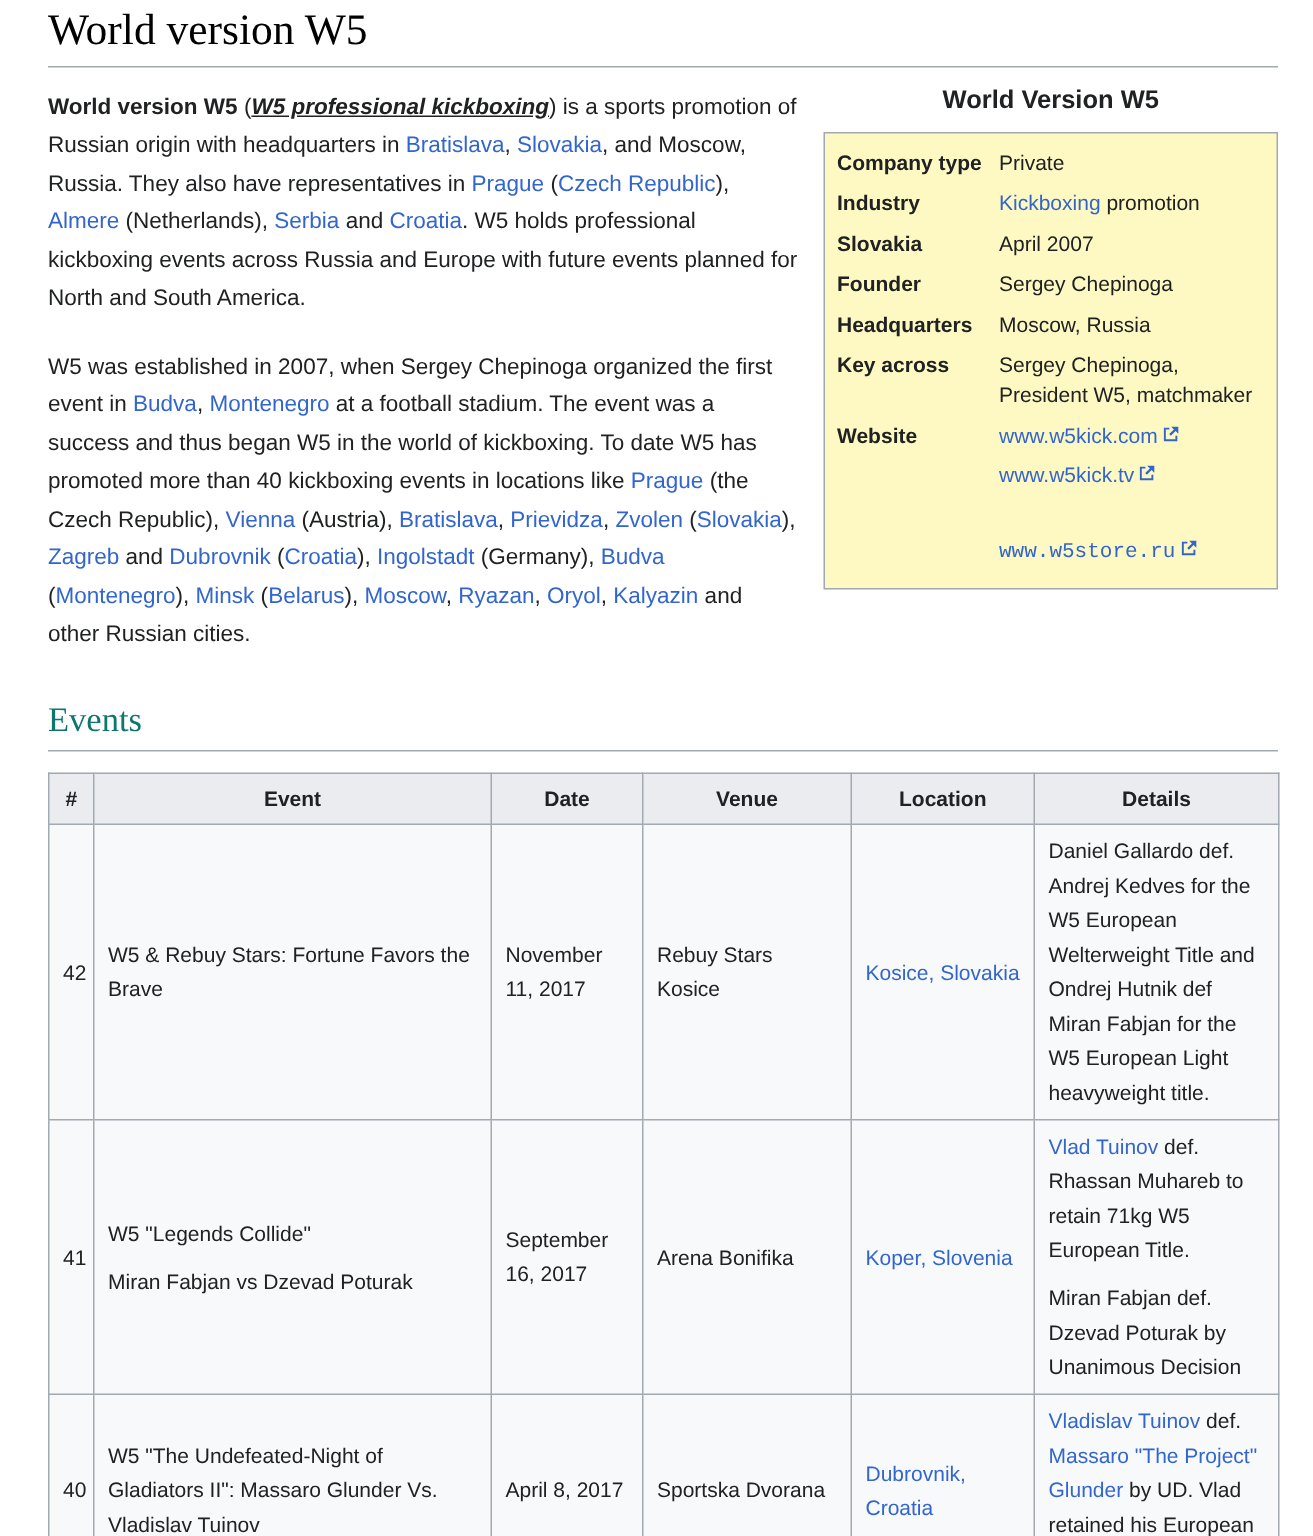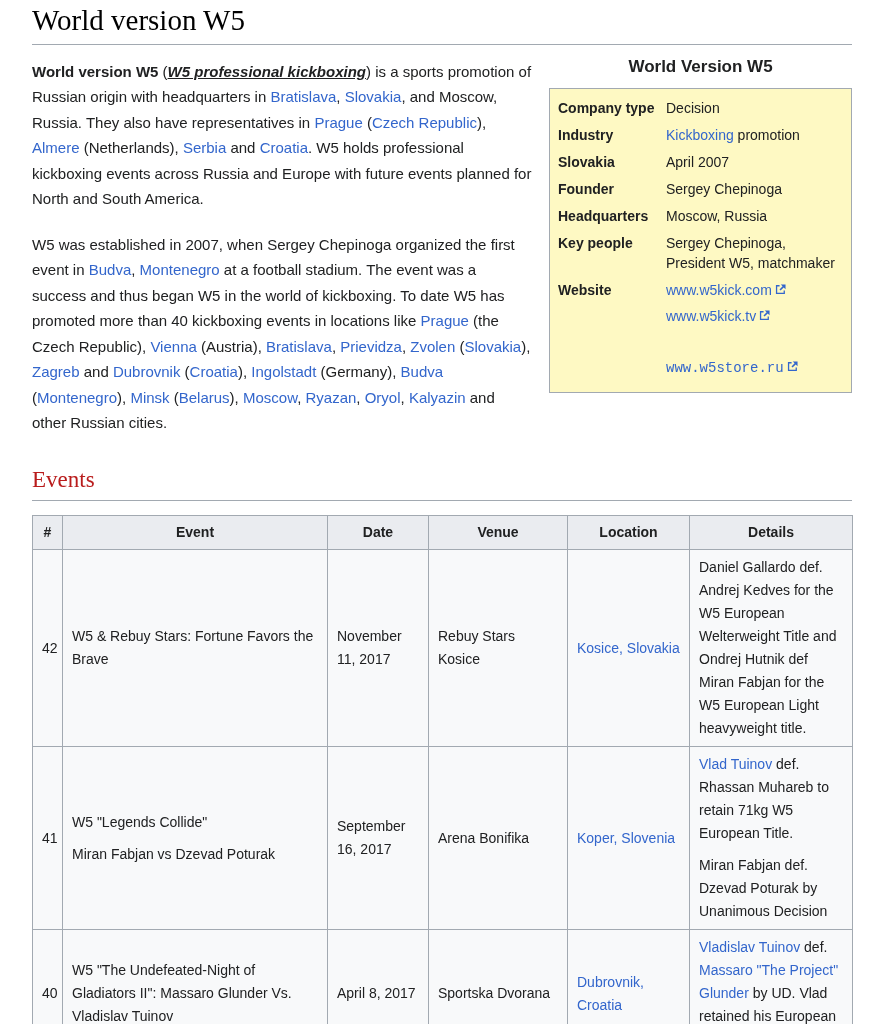--- a/index.html
+++ b/index.html
@@ -13,21 +13,21 @@
   a { color: #3366cc; text-decoration: none; cursor: pointer; }
 
   h1.page-title {
     font-family: "Liberation Serif", "DejaVu Serif", serif;
     font-weight: 400; font-size: 29px; color: #000;
     margin: 0; padding: 0 0 7px 0;
     border-bottom: 1px solid #a2a9b1; line-height: 1.1;
   }
   h2.section-heading {
     font-family: "Liberation Serif", "DejaVu Serif", serif;
-    font-weight: 400; font-size: 23px; color: #b91c1c;
+    font-weight: 400; font-size: 23px; color: #0f766e;
     margin: 30px 0 0 0; padding: 0 0 7px 0;
     border-bottom: 1px solid #a2a9b1; line-height: 1.2;
     clear: both;
   }
 
   .article-body p {
     font-size: 15px; line-height: 25.5px;
     margin: 14px 0 20px 0;
     max-width: 505px;
   }
@@ -85,40 +85,40 @@
 </head>
 <body>
 
 <h1 class="page-title">World version W5</h1>
 
 <aside class="infobox">
   <div class="infobox-title">World Version W5</div>
   <div class="infobox-table" id="infobox-rows">
       <div class="infobox-row">
         <div class="infobox-label">Company type</div>
-        <div class="infobox-value"><span>Decision</span></div>
+        <div class="infobox-value"><span>Private</span></div>
       </div>
       <div class="infobox-row">
         <div class="infobox-label">Industry</div>
         <div class="infobox-value"><a href="#">Kickboxing</a><span> promotion</span></div>
       </div>
       <div class="infobox-row">
         <div class="infobox-label">Slovakia</div>
         <div class="infobox-value"><span>April 2007</span></div>
       </div>
       <div class="infobox-row">
         <div class="infobox-label">Founder</div>
         <div class="infobox-value"><span>Sergey Chepinoga</span></div>
       </div>
       <div class="infobox-row">
         <div class="infobox-label">Headquarters</div>
         <div class="infobox-value"><span>Moscow, Russia</span></div>
       </div>
       <div class="infobox-row">
-        <div class="infobox-label">Key people</div>
+        <div class="infobox-label">Key across</div>
         <div class="infobox-value"><span>Sergey Chepinoga, President W5, matchmaker</span></div>
       </div>
       <div class="infobox-row">
         <div class="infobox-label">Website</div>
         <div class="infobox-value">
           <a href="#" class="weblink"><span>www.w5kick.com</span><span class="ext-ic"><svg width="11" height="11" viewBox="0 0 12 12" aria-hidden="true">
                 <path fill="none" stroke="#36c" stroke-width="1.4" d="M5 1.9H1.7v8.4h8.4V7"></path>
                 <path fill="#36c" d="M6.3 0.5h5.2v5.2L9.5 3.7 6.1 7.1 4.9 5.9 8.3 2.5z"></path>
               </svg></span></a>
           <a href="#" class="weblink"><span>www.w5kick.tv</span><span class="ext-ic"><svg width="11" height="11" viewBox="0 0 12 12" aria-hidden="true">

